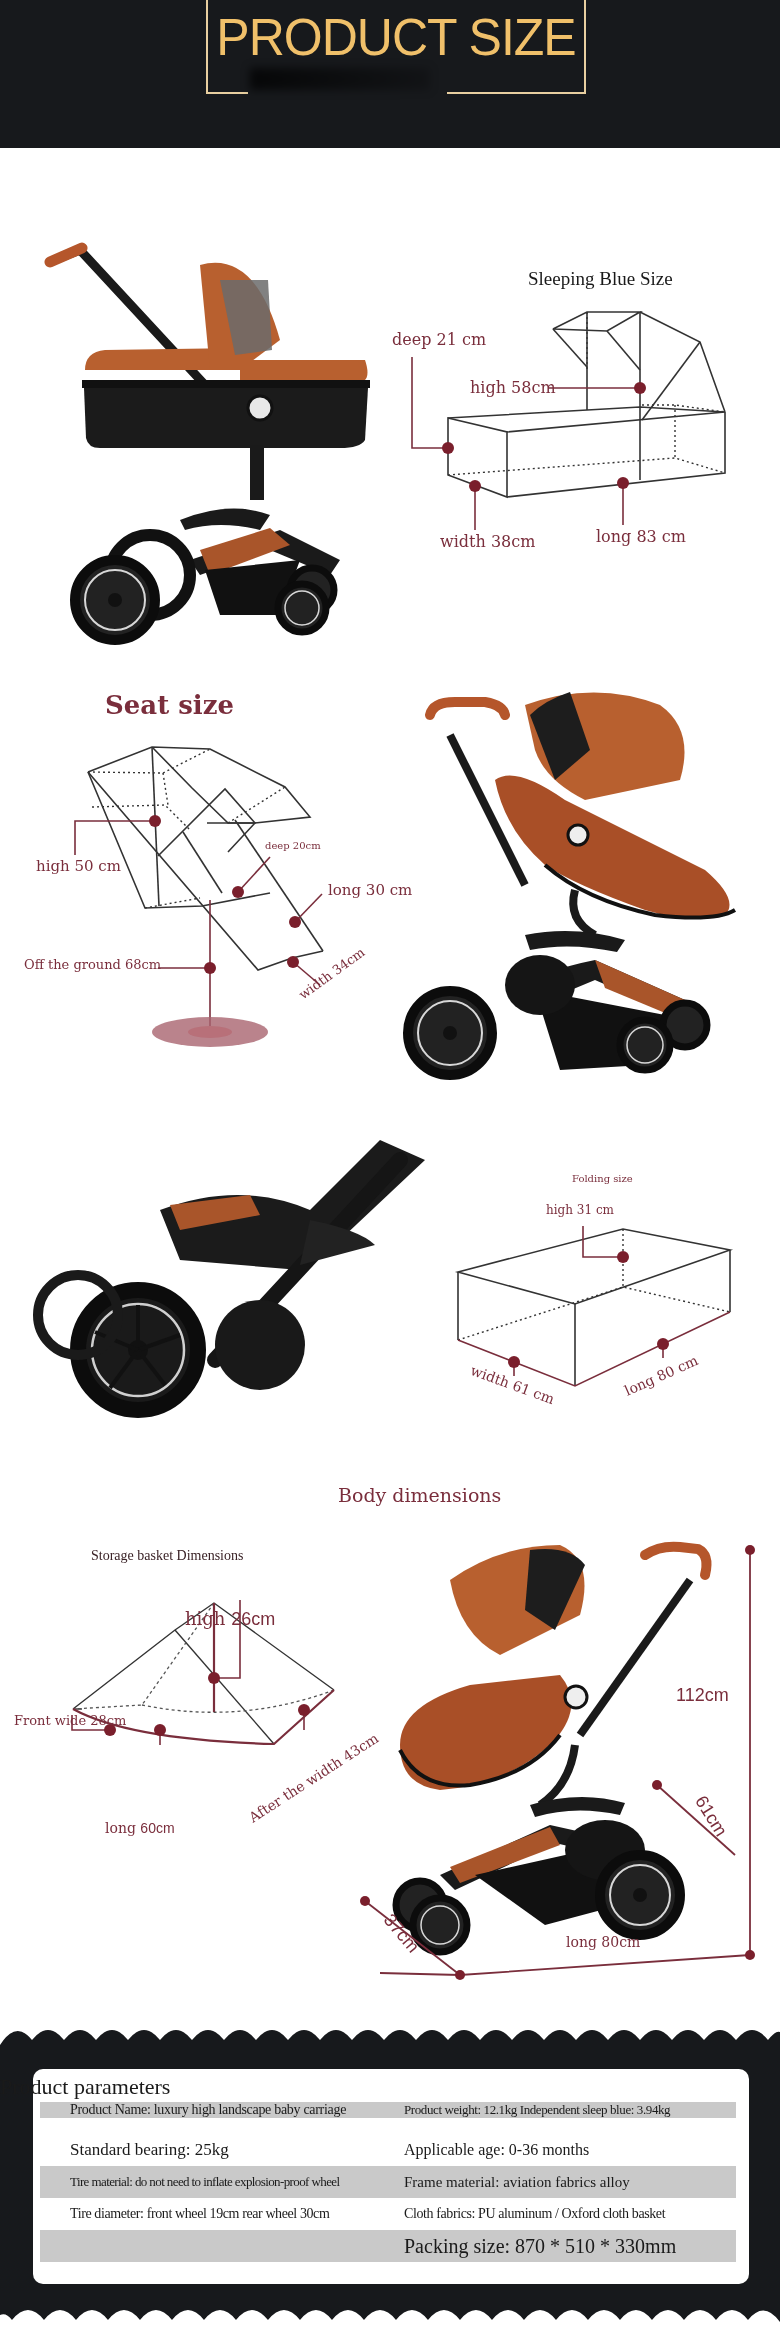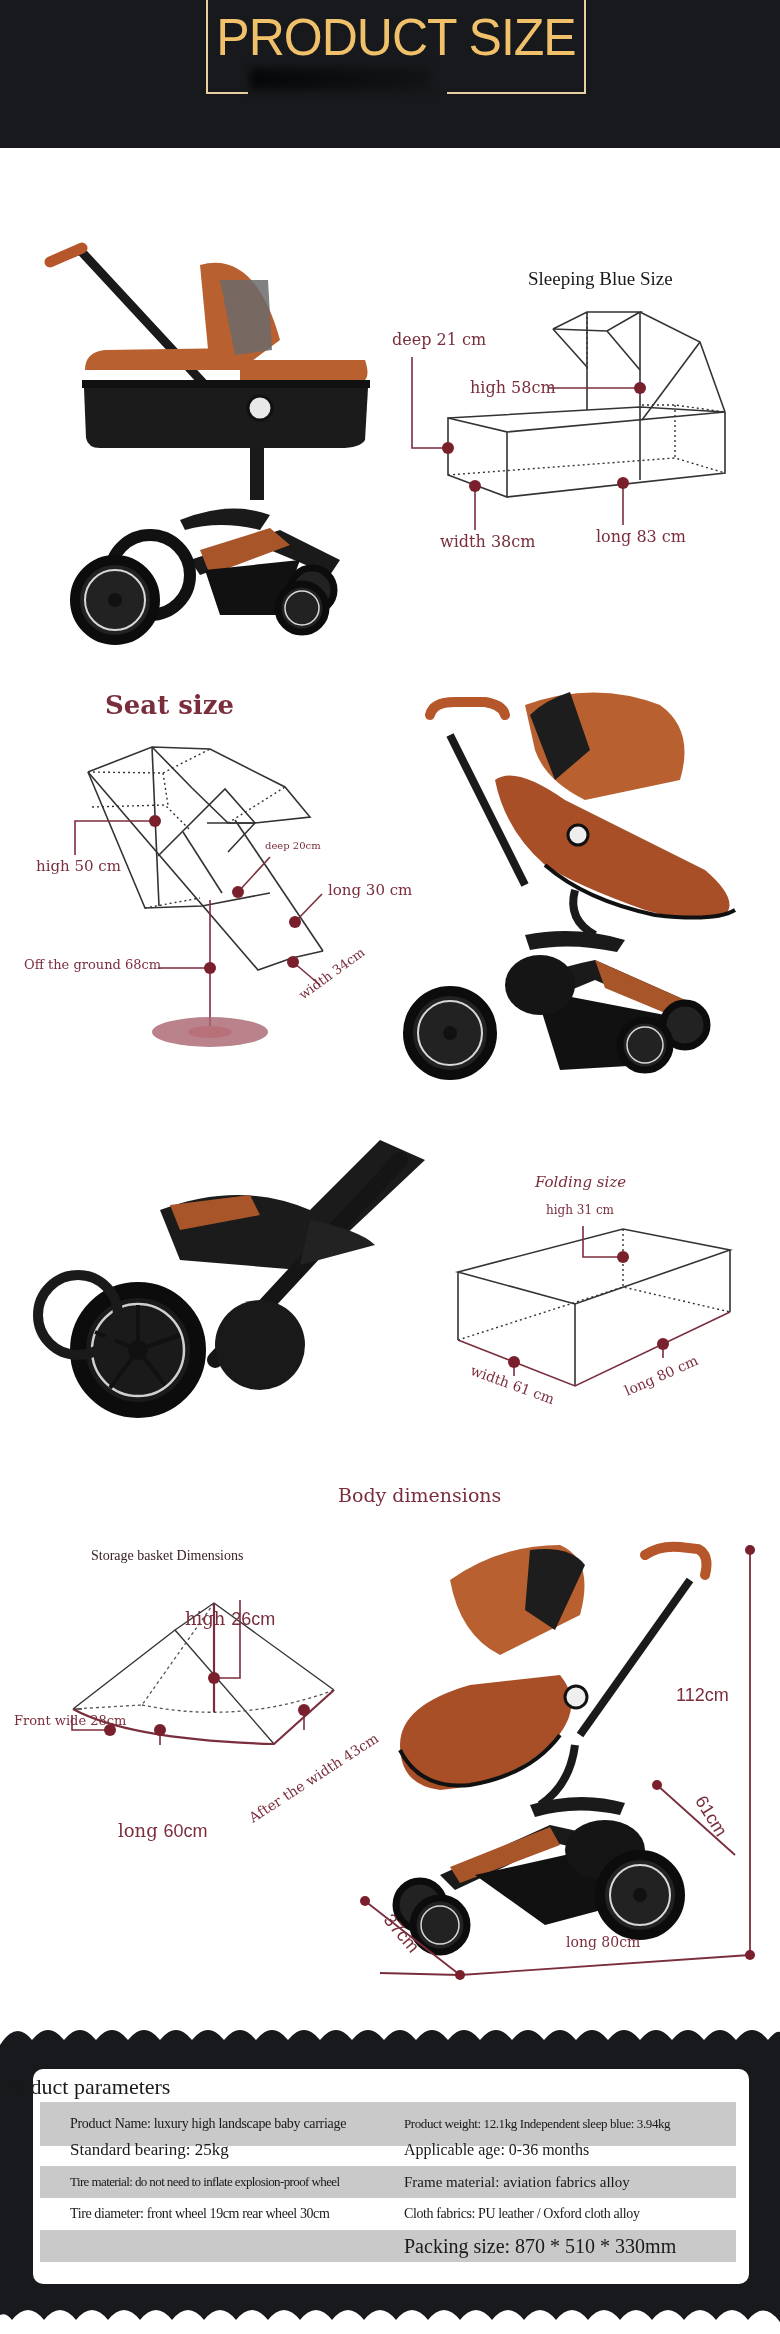--- a/index.html
+++ b/index.html
@@ -179,21 +179,21 @@
     <path d="M98 230 L98 185"></path>
       <path d="M98 230 L140 215"></path>
       <path d="M98 230 L125 265"></path>
       <path d="M98 230 L70 268"></path>
       <path d="M98 230 L55 212"></path>
   </g>
   <circle cx="220" cy="225" r="45" fill="#191919"></circle>
   <circle cx="38" cy="195" r="40" fill="none" stroke="#1a1a1a" stroke-width="10"></circle>
 </svg>
 
-<div class="abs label" style="left:535px;top:1173px;font-size:15px;font-style:italic;">Folding size</div>
+<div class="abs label" style="left:572px;top:1173px;font-size:10px;">Folding size</div>
 <div class="abs label" style="left:546px;top:1203px;font-size:12px;">high 31 cm</div>
 <svg class="diag" style="left:420px;top:1140px;" width="360" height="280" viewBox="0 0 360 280">
   <g stroke="#333" stroke-width="1.6" fill="none">
     <path d="M38 132 L203 89 L310 110 L155 164 Z"></path>
     <path d="M38 132 L38 200"></path>
     <path d="M155 164 L155 246"></path>
     <path d="M310 110 L310 172"></path>
   </g>
   <g stroke="#333" stroke-width="1.4" fill="none" stroke-dasharray="2,3">
     <path d="M38 200 L203 147 L310 172"></path>
@@ -242,21 +242,21 @@
     <circle cx="110" cy="130" r="6"></circle>
     <circle cx="160" cy="130" r="6"></circle>
     <circle cx="304" cy="110" r="6"></circle>
   </g>
 </svg>
 <div class="abs" style="left:185px;top:1608px;font-size:18px;white-space:nowrap;">
   <span class="label">high</span>
   <span class="label-sans">26cm</span>
 </div>
 <div class="abs label" style="left:14px;top:1713px;font-size:13px;">Front wide 28cm</div>
-<div class="abs" style="left:118px;top:1820px;font-size:18px;white-space:nowrap;">
+<div class="abs" style="left:105px;top:1820px;font-size:14px;white-space:nowrap;">
   <span class="label">long</span>
   <span class="label-sans">60cm</span>
 </div>
 <div class="abs label" style="left:246px;top:1812px;font-size:14px;transform:rotate(-33deg);transform-origin:left top;">After the width 43cm</div>
 
 <svg class="diag" style="left:380px;top:1505px;" width="400" height="480" viewBox="0 0 400 480">
   <path d="M265 50 Q280 40 300 42 L318 44 Q330 50 325 70" stroke="#b5562b" stroke-width="10" fill="none" stroke-linecap="round"></path>
   <path d="M310 75 L200 230" stroke="#1a1a1a" stroke-width="8"></path>
   <path d="M70 75 Q120 40 180 40 Q215 55 200 110 L120 150 Q80 130 70 75 Z" fill="#b8602f"></path>
   <path d="M150 45 Q190 40 205 60 L175 125 L145 105 Z" fill="#1d1d1d"></path>
@@ -293,32 +293,32 @@
 <div class="abs label-sans" style="left:708px;top:1792px;font-size:18px;transform:rotate(58deg);transform-origin:left top;">61cm</div>
 <div class="abs label-sans" style="left:395px;top:1910px;font-size:18px;transform:rotate(50deg);transform-origin:left top;">37cm</div>
 <div class="abs label" style="left:566px;top:1934px;font-size:14px;">long 80cm</div>
 
 <svg class="diag" style="left:0;top:2010px;" width="780" height="324" viewBox="0 0 780 324">
   <path d="M0 35 Q16 10 32 30 Q48 10 64 30 Q80 10 96 30 Q112 10 128 30 Q144 10 160 30 Q176 10 192 30 Q208 10 224 30 Q240 10 256 30 Q272 10 288 30 Q304 10 320 30 Q336 10 352 30 Q368 10 384 30 Q400 10 416 30 Q432 10 448 30 Q464 10 480 30 Q496 10 512 30 Q528 10 544 30 Q560 10 576 30 Q592 10 608 30 Q624 10 640 30 Q656 10 672 30 Q688 10 704 30 Q720 10 736 30 Q752 10 768 30 Q776 20 780 22 L780 312 Q764 290 748 310 Q732 290 716 310 Q700 290 684 310 Q668 290 652 310 Q636 290 620 310 Q604 290 588 310 Q572 290 556 310 Q540 290 524 310 Q508 290 492 310 Q476 290 460 310 Q444 290 428 310 Q412 290 396 310 Q380 290 364 310 Q348 290 332 310 Q316 290 300 310 Q284 290 268 310 Q252 290 236 310 Q220 290 204 310 Q188 290 172 310 Q156 290 140 310 Q124 290 108 310 Q92 290 76 310 Q60 290 44 310 Q28 290 12 310 Q6 302 0 305 Z" fill="#17191c"></path>
   <rect x="33" y="59" width="716" height="215" rx="10" fill="#ffffff"></rect>
 </svg>
 <div class="abs title-dark" style="left:0;top:2074px;width:780px;text-align:left;font-size:22px;">Product parameters</div>
 
-<div class="param-row gray" style="top:2102px;height:44px;">
+<div class="param-row gray" style="top:2102px;height:16px;">
   <div class="param-cell left" style="font-size:14px;letter-spacing:-0.3px;">Product Name: luxury high landscape baby carriage</div>
   <div class="param-cell right" style="font-size:13px;letter-spacing:-0.4px;">Product weight: 12.1kg Independent sleep blue: 3.94kg</div>
 </div>
 <div class="param-row" style="top:2134px;height:32px;">
   <div class="param-cell left" style="font-size:17px;">Standard bearing: 25kg</div>
   <div class="param-cell right" style="font-size:16px;">Applicable age: 0-36 months</div>
 </div>
 <div class="param-row gray" style="top:2166px;height:32px;">
   <div class="param-cell left" style="font-size:13px;letter-spacing:-0.6px;">Tire material: do not need to inflate explosion-proof wheel</div>
   <div class="param-cell right" style="font-size:15px;">Frame material: aviation fabrics alloy</div>
 </div>
 <div class="param-row" style="top:2198px;height:32px;">
   <div class="param-cell left" style="font-size:14px;letter-spacing:-0.4px;">Tire diameter: front wheel 19cm rear wheel 30cm</div>
-  <div class="param-cell right" style="font-size:14px;letter-spacing:-0.4px;">Cloth fabrics: PU leather / Oxford cloth alloy</div>
+  <div class="param-cell right" style="font-size:14px;letter-spacing:-0.4px;">Cloth fabrics: PU aluminum / Oxford cloth basket</div>
 </div>
 <div class="param-row gray" style="top:2230px;height:32px;">
   <div class="param-cell left"></div>
   <div class="param-cell right" style="font-size:20px;">Packing size: 870 * 510 * 330mm</div>
 </div>
 
 </body></html>

